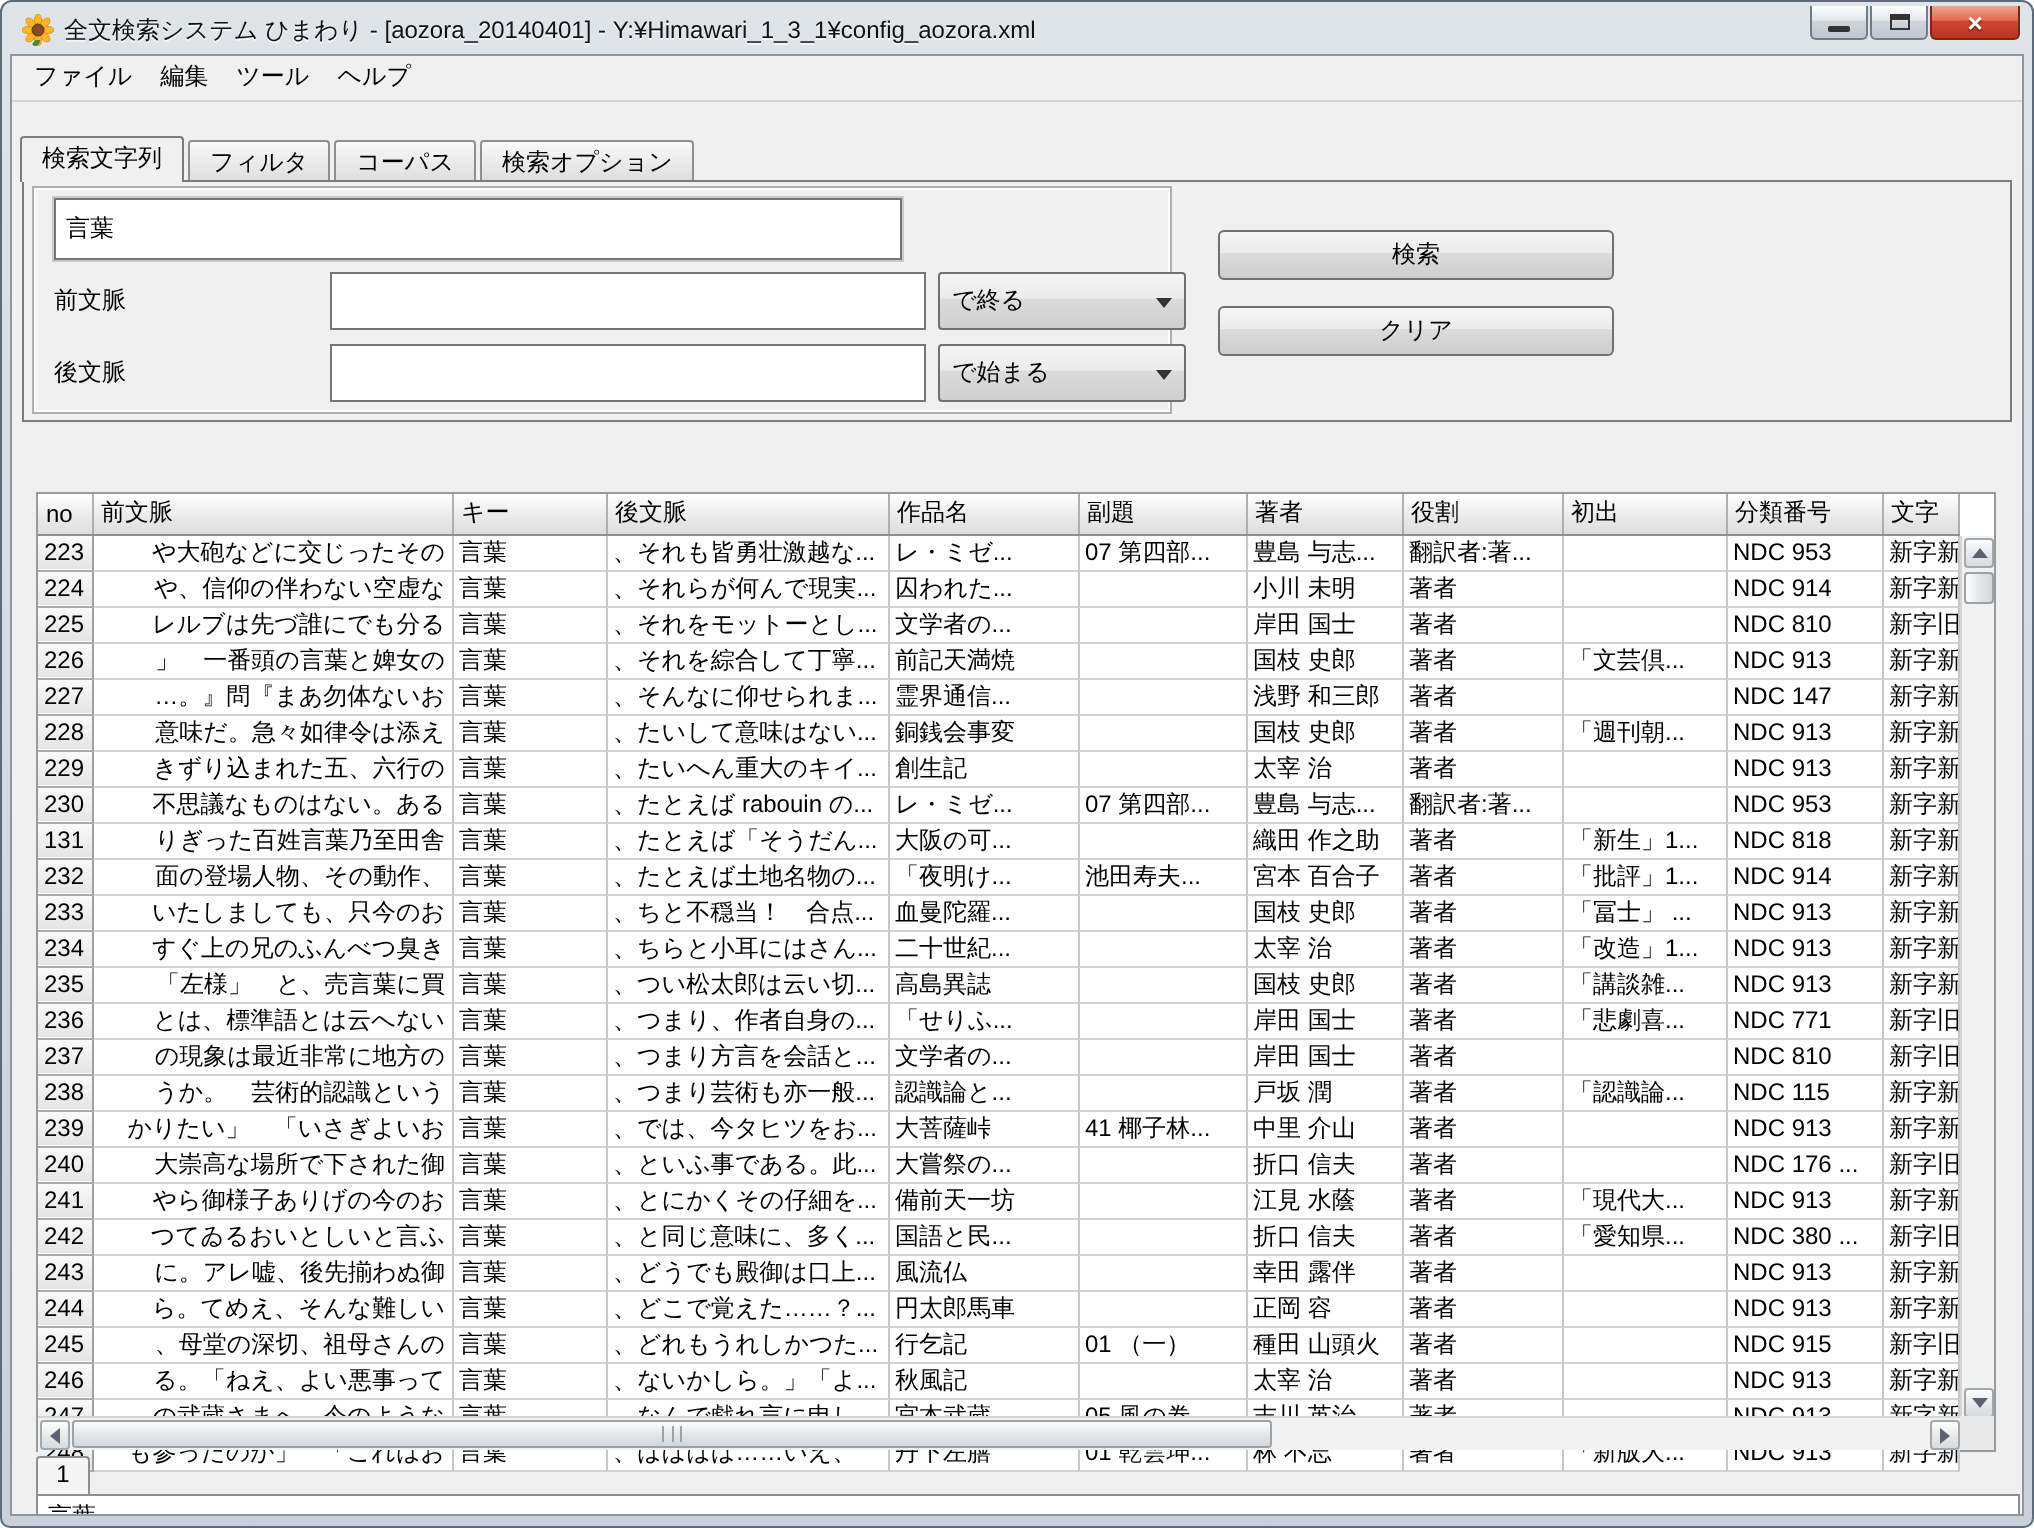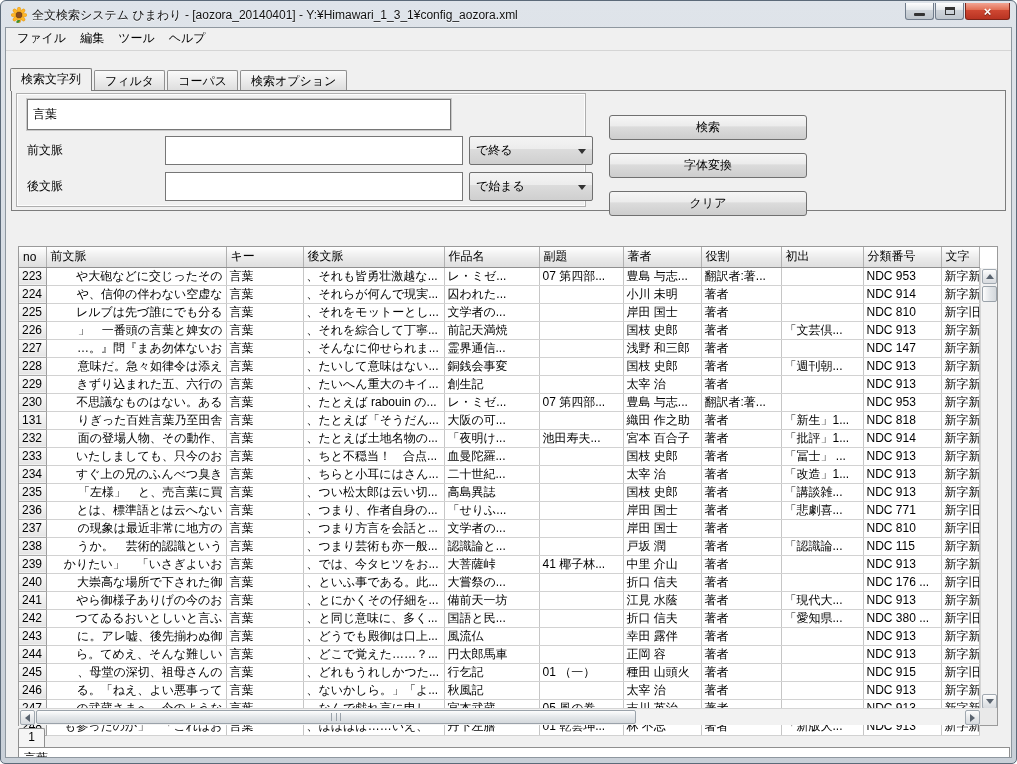--- a/index.html
+++ b/index.html
@@ -239,21 +239,20 @@
           </div>
           <div class="combo" style="width:124px;height:29px;margin-left:6px;">
             <span>で始まる</span>
             <span class="arr"></span>
           </div>
         </div>
       </div>
 
       <div class="action-buttons">
         <div class="pushbtn">検索</div>
-        <div class="pushbtn">字体変換</div>
         <div class="pushbtn">クリア</div>
       </div>
     </div>
 
     <div class="table-panel">
       <table class="results">
         <thead>
           <tr>
               <th>no</th>
               <th>前文脈</th>

